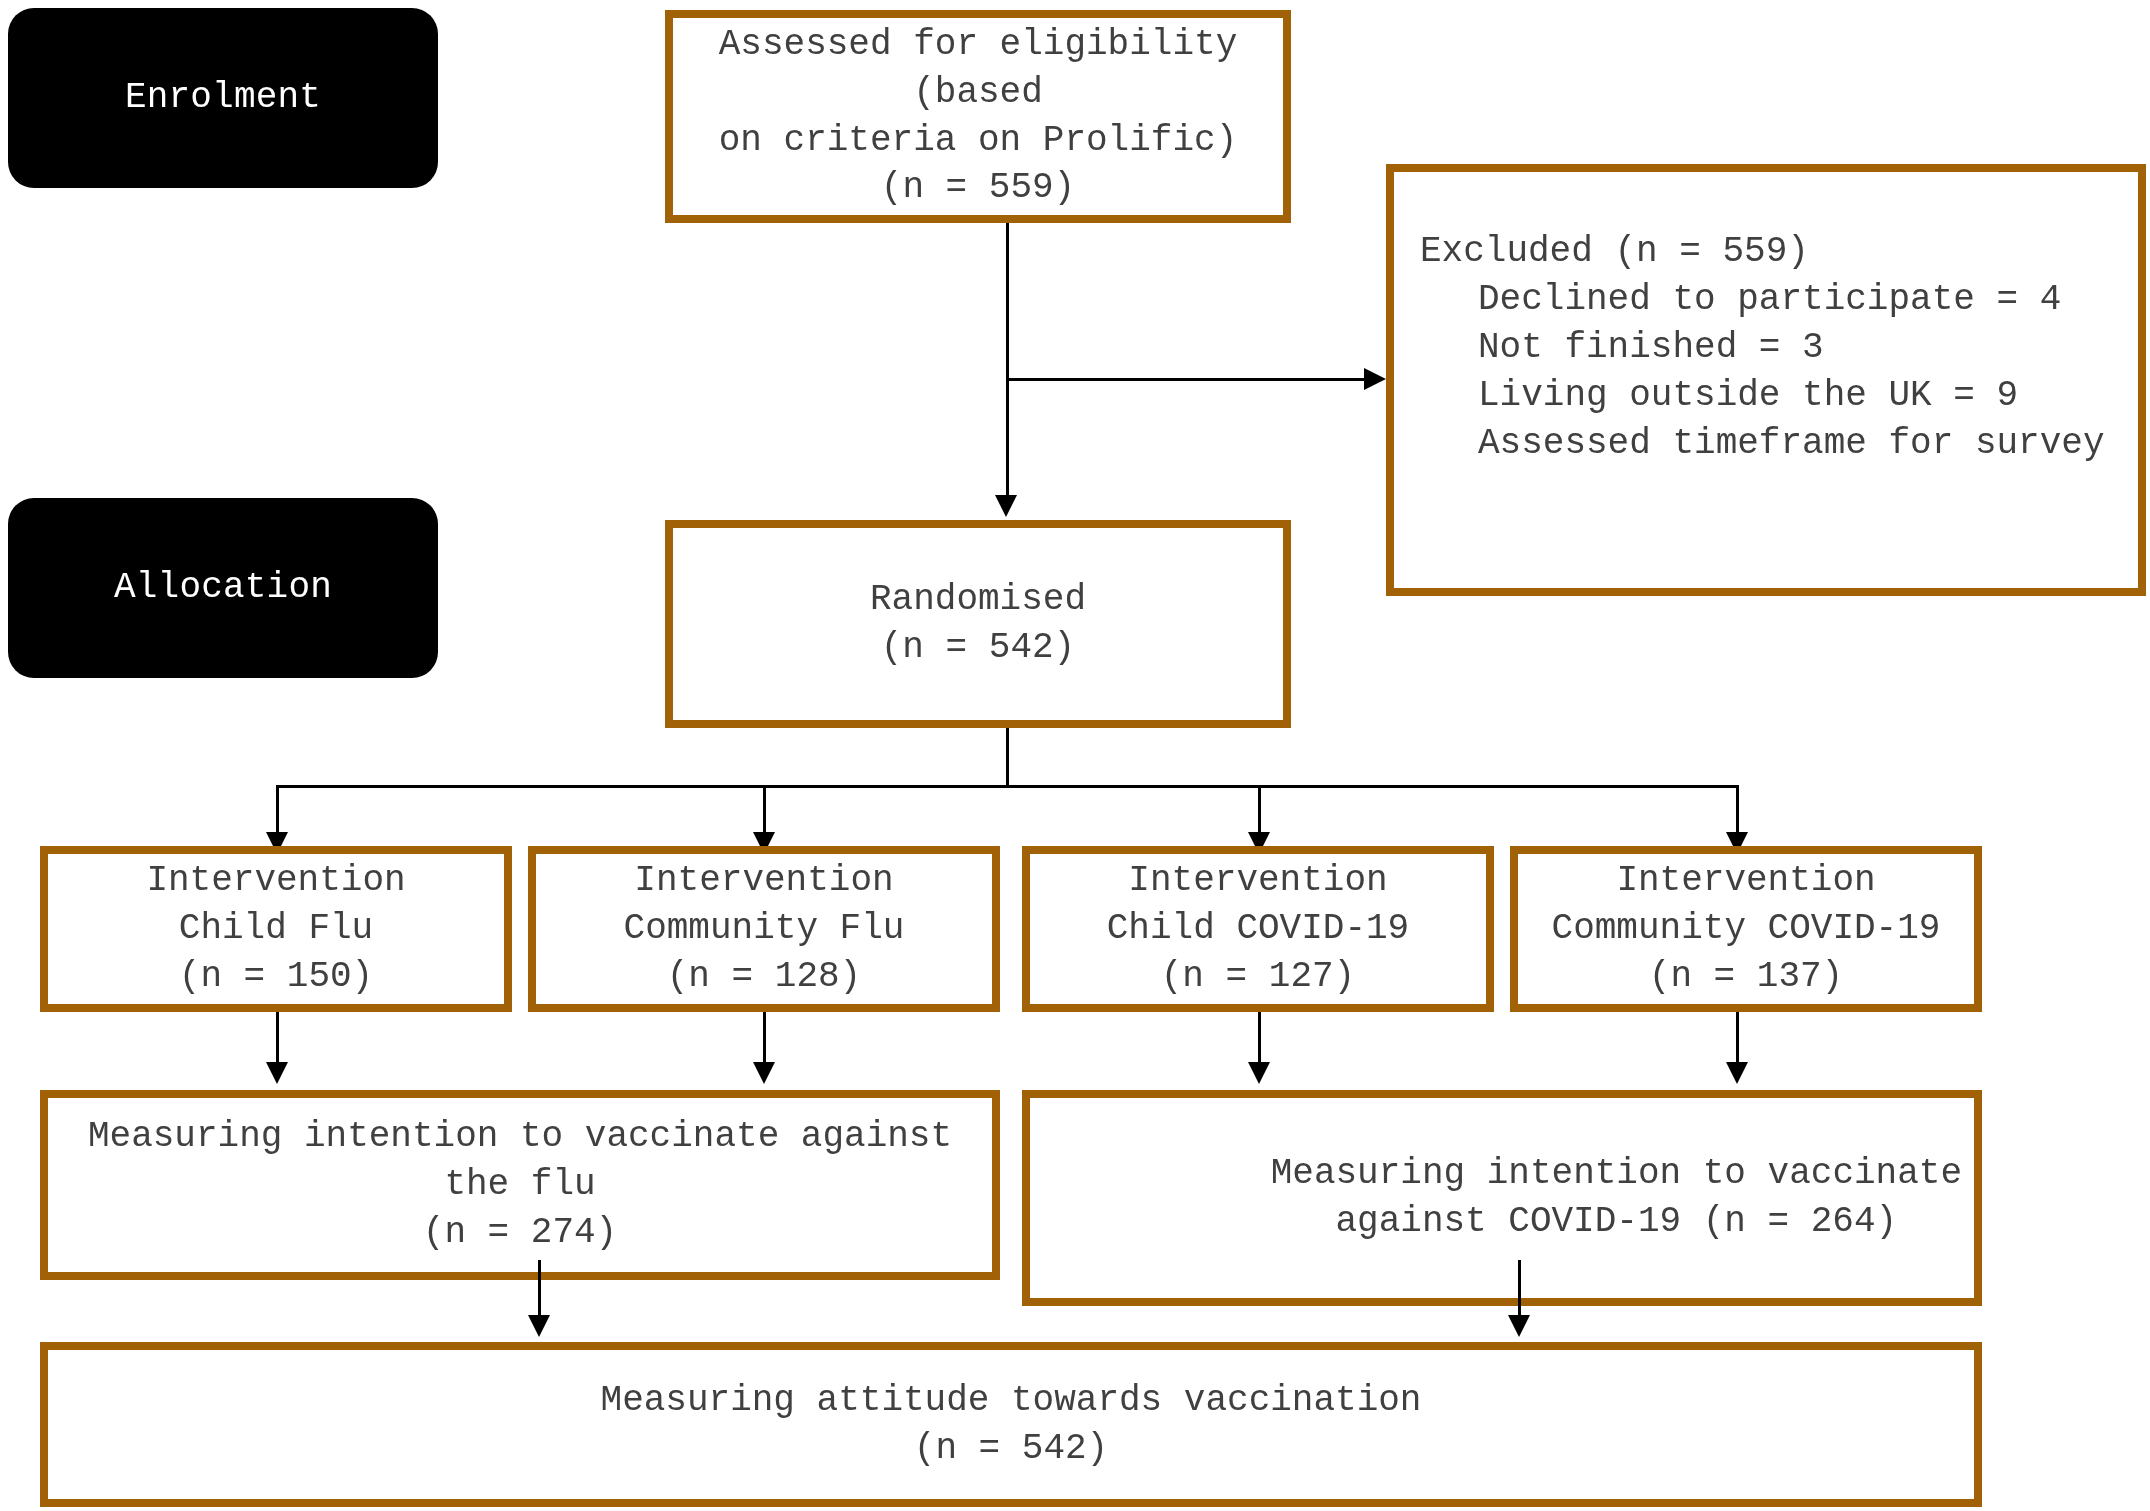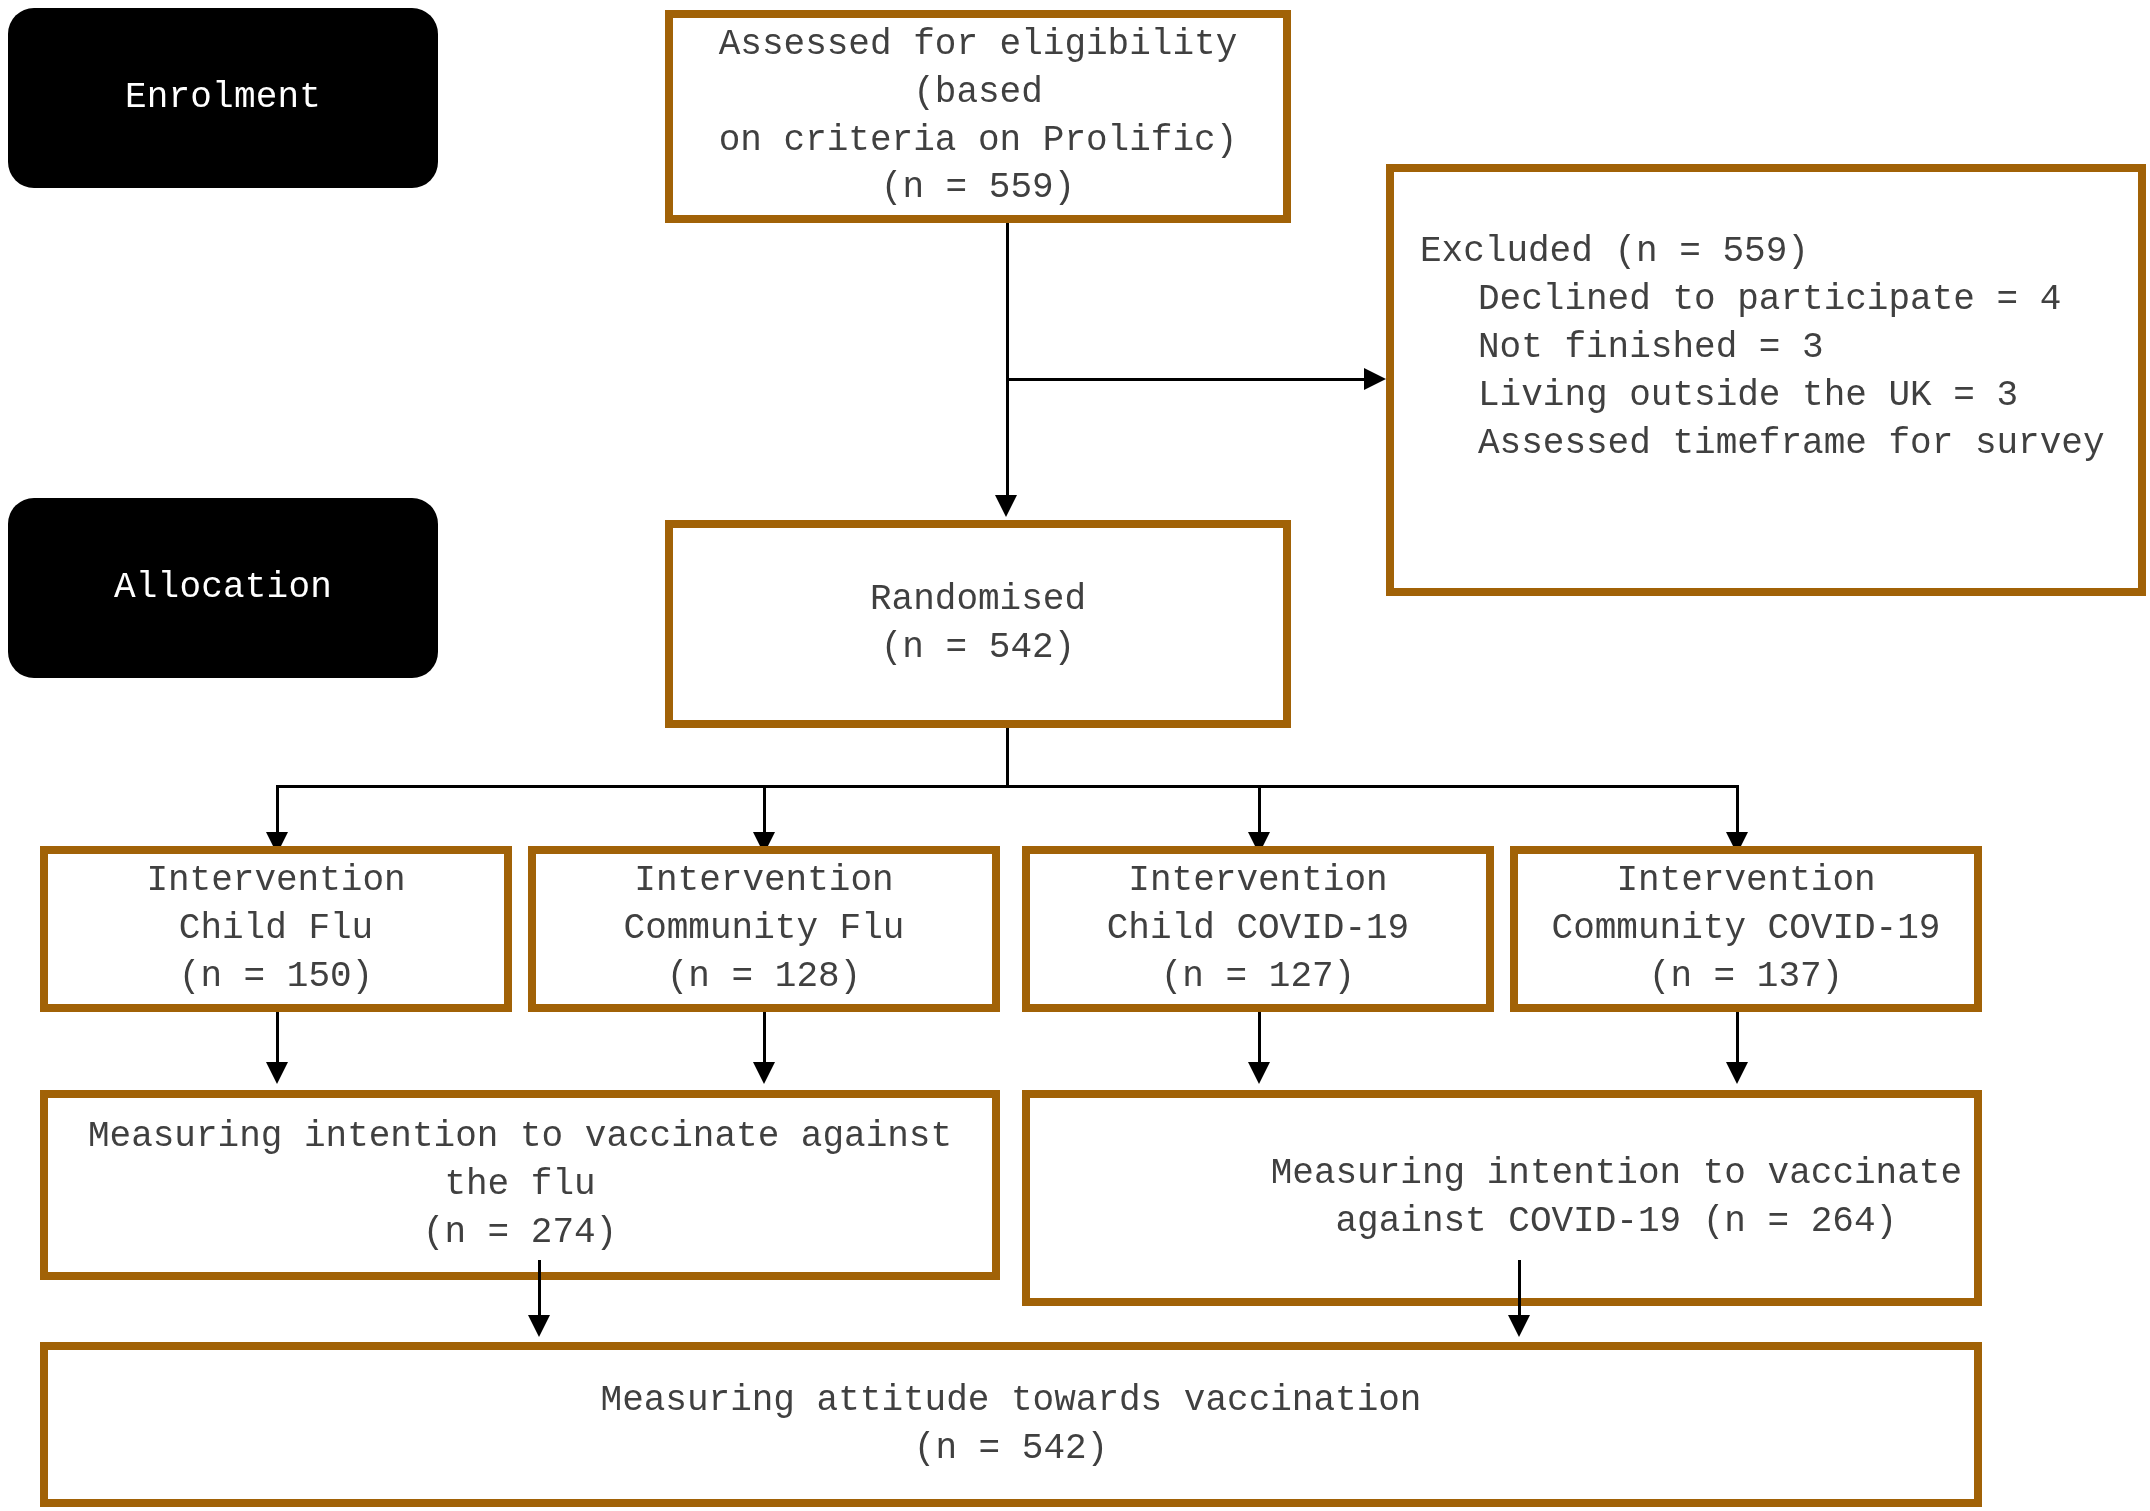--- a/index.html
+++ b/index.html
@@ -98,21 +98,21 @@
     <span class="txt">Assessed for eligibility (based
 on criteria on Prolific)
 (n = 559)</span>
   </div>
 
   <div class="flow-box left-align" style="left:1386px; top:164px; width:760px; height:432px; align-items:flex-start; padding-top:56px;">
     <div style="display:block;">
       <span class="txt">Excluded (n = 559)</span>
       <span class="excl-indent">Declined to participate = 4</span>
       <span class="excl-indent">Not finished = 3</span>
-      <span class="excl-indent">Living outside the UK = 3</span>
+      <span class="excl-indent">Living outside the UK = 9</span>
       <span class="excl-indent">Assessed timeframe for survey</span>
     </div>
   </div>
 
   <div class="conn v" style="left:1006px; top:223px; height:272px;"></div>
   <div class="arrowhead-down" style="left:995px; top:495px;"></div>
 
   <div class="conn h" style="left:1006px; top:378px; width:358px;"></div>
   <div class="arrowhead-right" style="left:1364px; top:368px;"></div>
 

